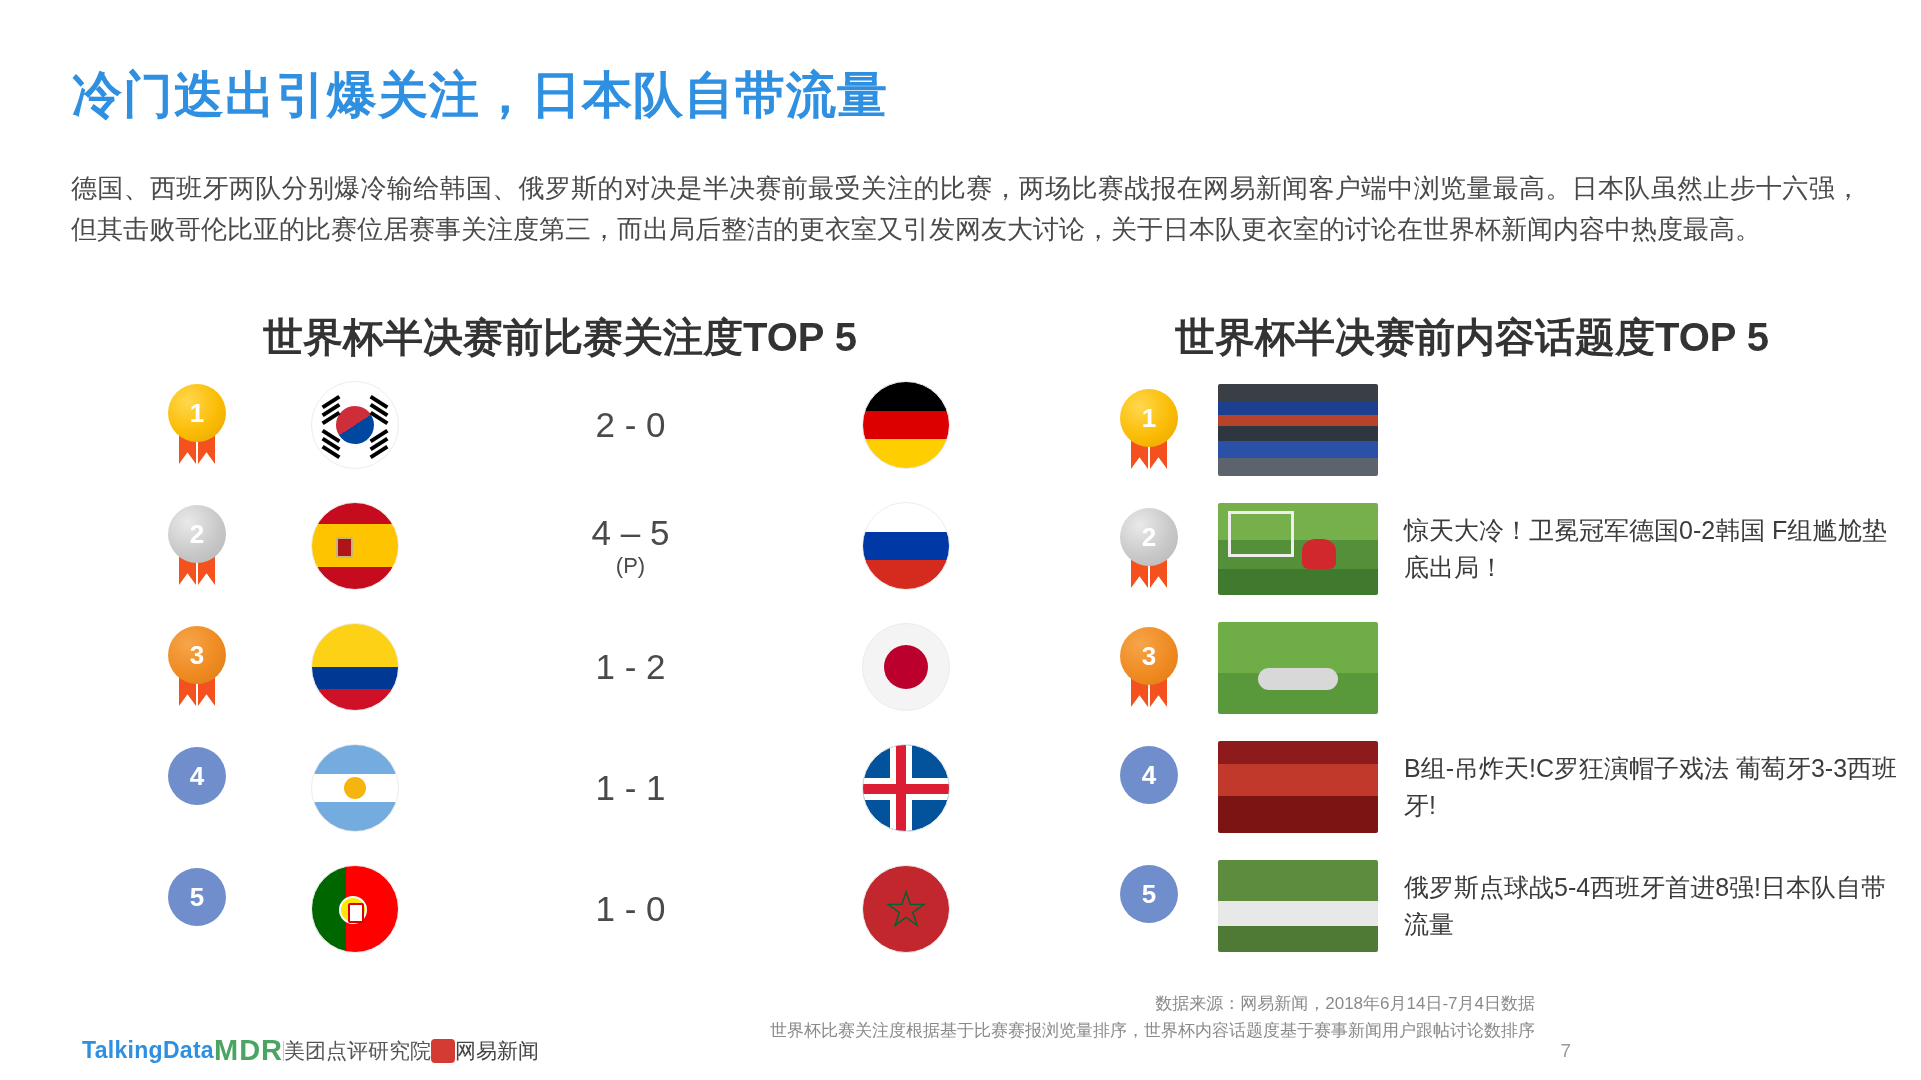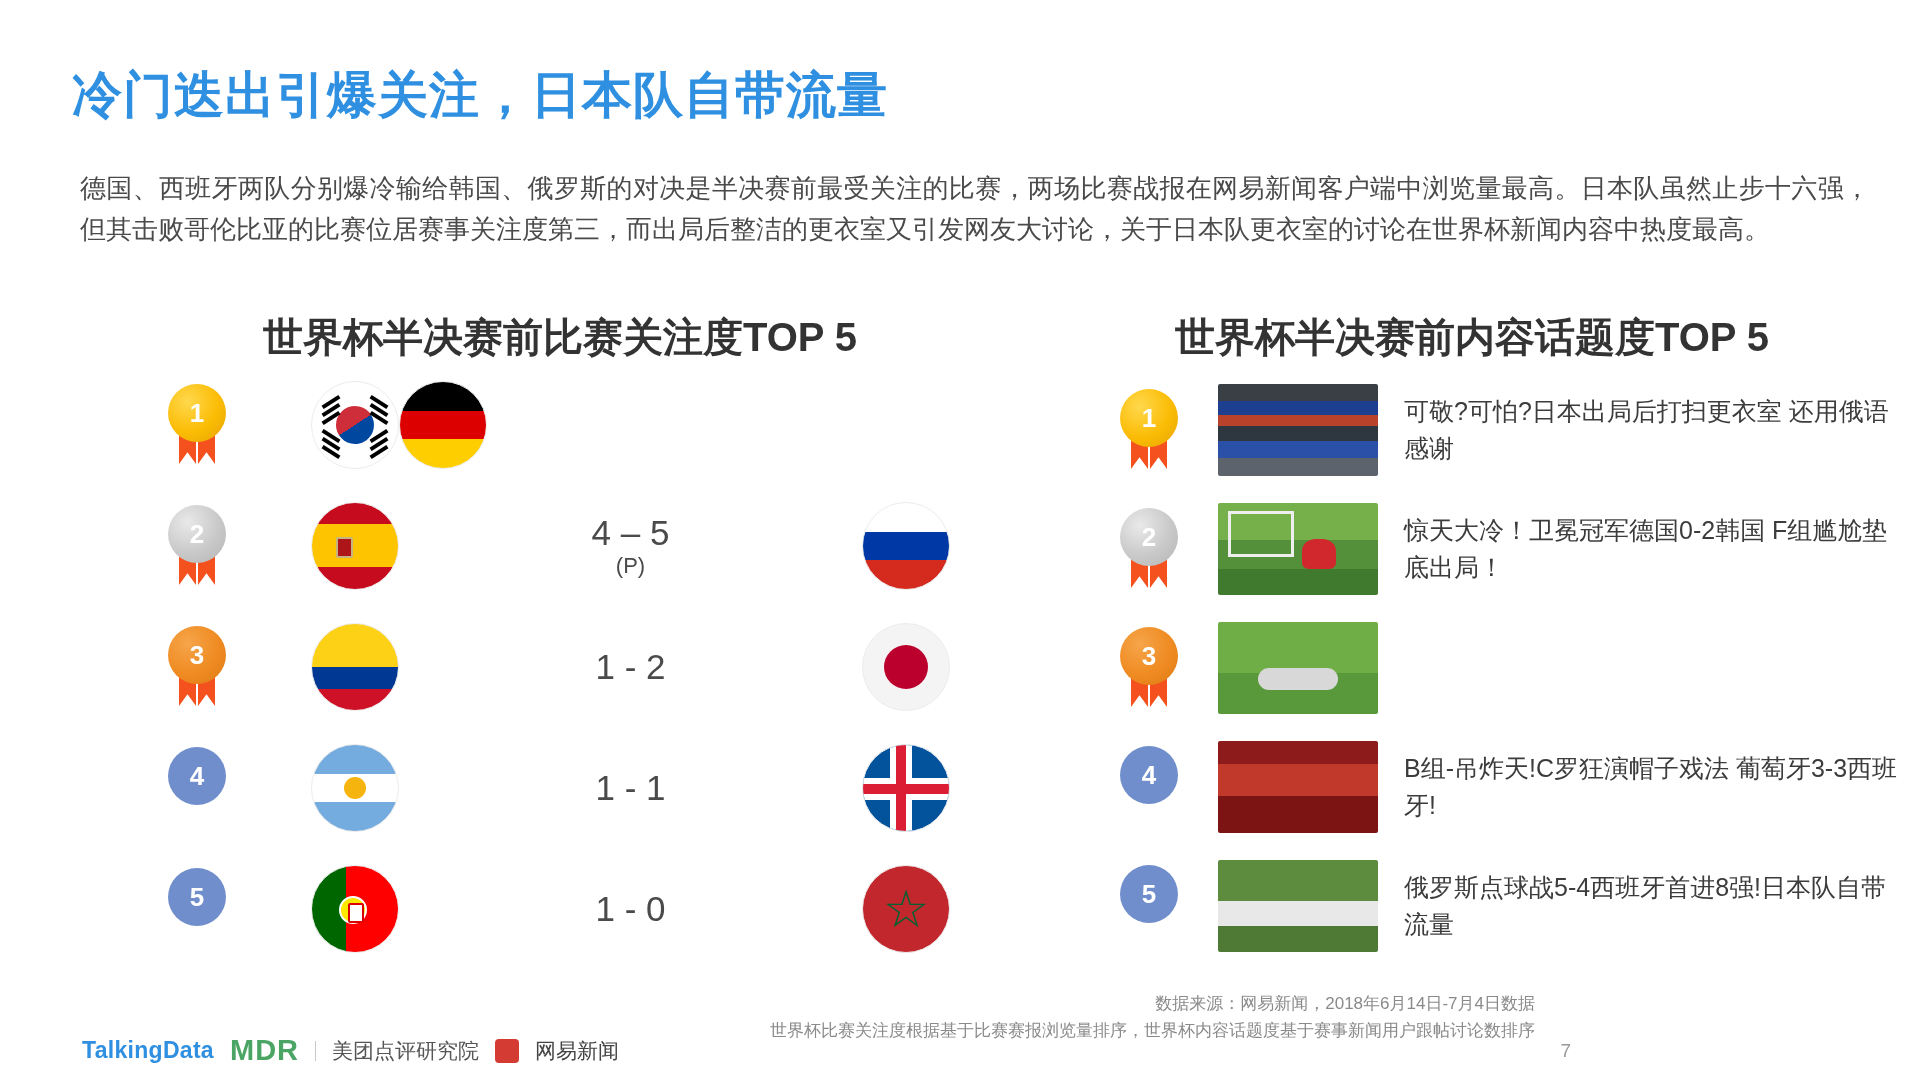--- a/index.html
+++ b/index.html
@@ -12,21 +12,21 @@
   }
   .slide { position: relative; width: 1599px; height: 1080px; background:#fff; }
 
   
   .title {
     position: absolute; left: 72px; top: 62px;
     font-size: 50px; font-weight: 700; letter-spacing: 1px;
     color: #2f8fe0; white-space: nowrap;
   }
   .lede {
-    position: absolute; left: 80px; top: 168px; width: 1790px;
+    position: absolute; left: 71px; top: 168px; width: 1790px;
     font-size: 26px; line-height: 41px; color: #4a4a4a; text-align: justify;
   }
 
   
   .col-heading {
     position: absolute; top: 310px;
     font-size: 40px; font-weight: 700; color: #333333;
     text-align: center; white-space: nowrap;
   }
   .col-heading.left  { left: 170px; width: 780px; }
@@ -142,21 +142,21 @@
   .source {
     position: absolute; right: 64px; top: 990px; width: 980px;
     text-align: right; font-size: 17px; line-height: 27px; color: #8a8a8a;
   }
   .page-no {
     position: absolute; right: 28px; top: 1040px;
     font-size: 19px; color: #9a9a9a;
   }
   .logos {
     position: absolute; left: 82px; top: 1034px;
-    display: flex; align-items: center; gap: 16px;
+    display: flex; align-items: center; 
   }
   .logo-td { font-size: 23px; font-weight: 700; color: #2f8fe0; letter-spacing: .3px; }
   .logo-mdr { font-size: 29px; font-weight: 700; color: #4aa564; letter-spacing: 1px; }
   .logo-mt { font-size: 21px; color: #555; }
   .logo-div { width:1px; height:20px; background:#c9c9c9; }
   .logo-nd-mark { width: 24px; height: 24px; background:#d43b33; border-radius:4px; }
   .logo-nd { font-size: 21px; color: #444; }
 </style>
 </head>
 <body>
@@ -185,20 +185,23 @@
         <div class="bar b4"></div>
           <div class="bar b5"></div>
           <div class="bar b6"></div>
         <div class="bar b7"></div>
           <div class="bar b8"></div>
           <div class="bar b9"></div>
         <div class="bar b10"></div>
           <div class="bar b11"></div>
           <div class="bar b12"></div>
       </div>
+      <div class="score">
+        <span>2 - 0</span>
+      </div>
       <div class="flag flag-right f-germany"></div>
     </div>
 
     <div class="match-row">
       <div class="rank silver">
         <div class="disc">2</div>
         <div class="ribbon-l"></div>
         <div class="ribbon-r"></div>
       </div>
       <div class="flag flag-left f-spain">
@@ -263,21 +266,20 @@
 
   <div class="news">
 
     <div class="news-row">
       <div class="rank gold">
         <div class="disc">1</div>
         <div class="ribbon-l"></div>
         <div class="ribbon-r"></div>
       </div>
       <div class="thumb th1"></div>
-      <div class="news-text">可敬?可怕?日本出局后打扫更衣室 还用俄语感谢</div>
     </div>
 
     <div class="news-row">
       <div class="rank silver">
         <div class="disc">2</div>
         <div class="ribbon-l"></div>
         <div class="ribbon-r"></div>
       </div>
       <div class="thumb th2"></div>
       <div class="news-text">惊天大冷！卫冕冠军德国0-2韩国 F组尴尬垫底出局！</div>

